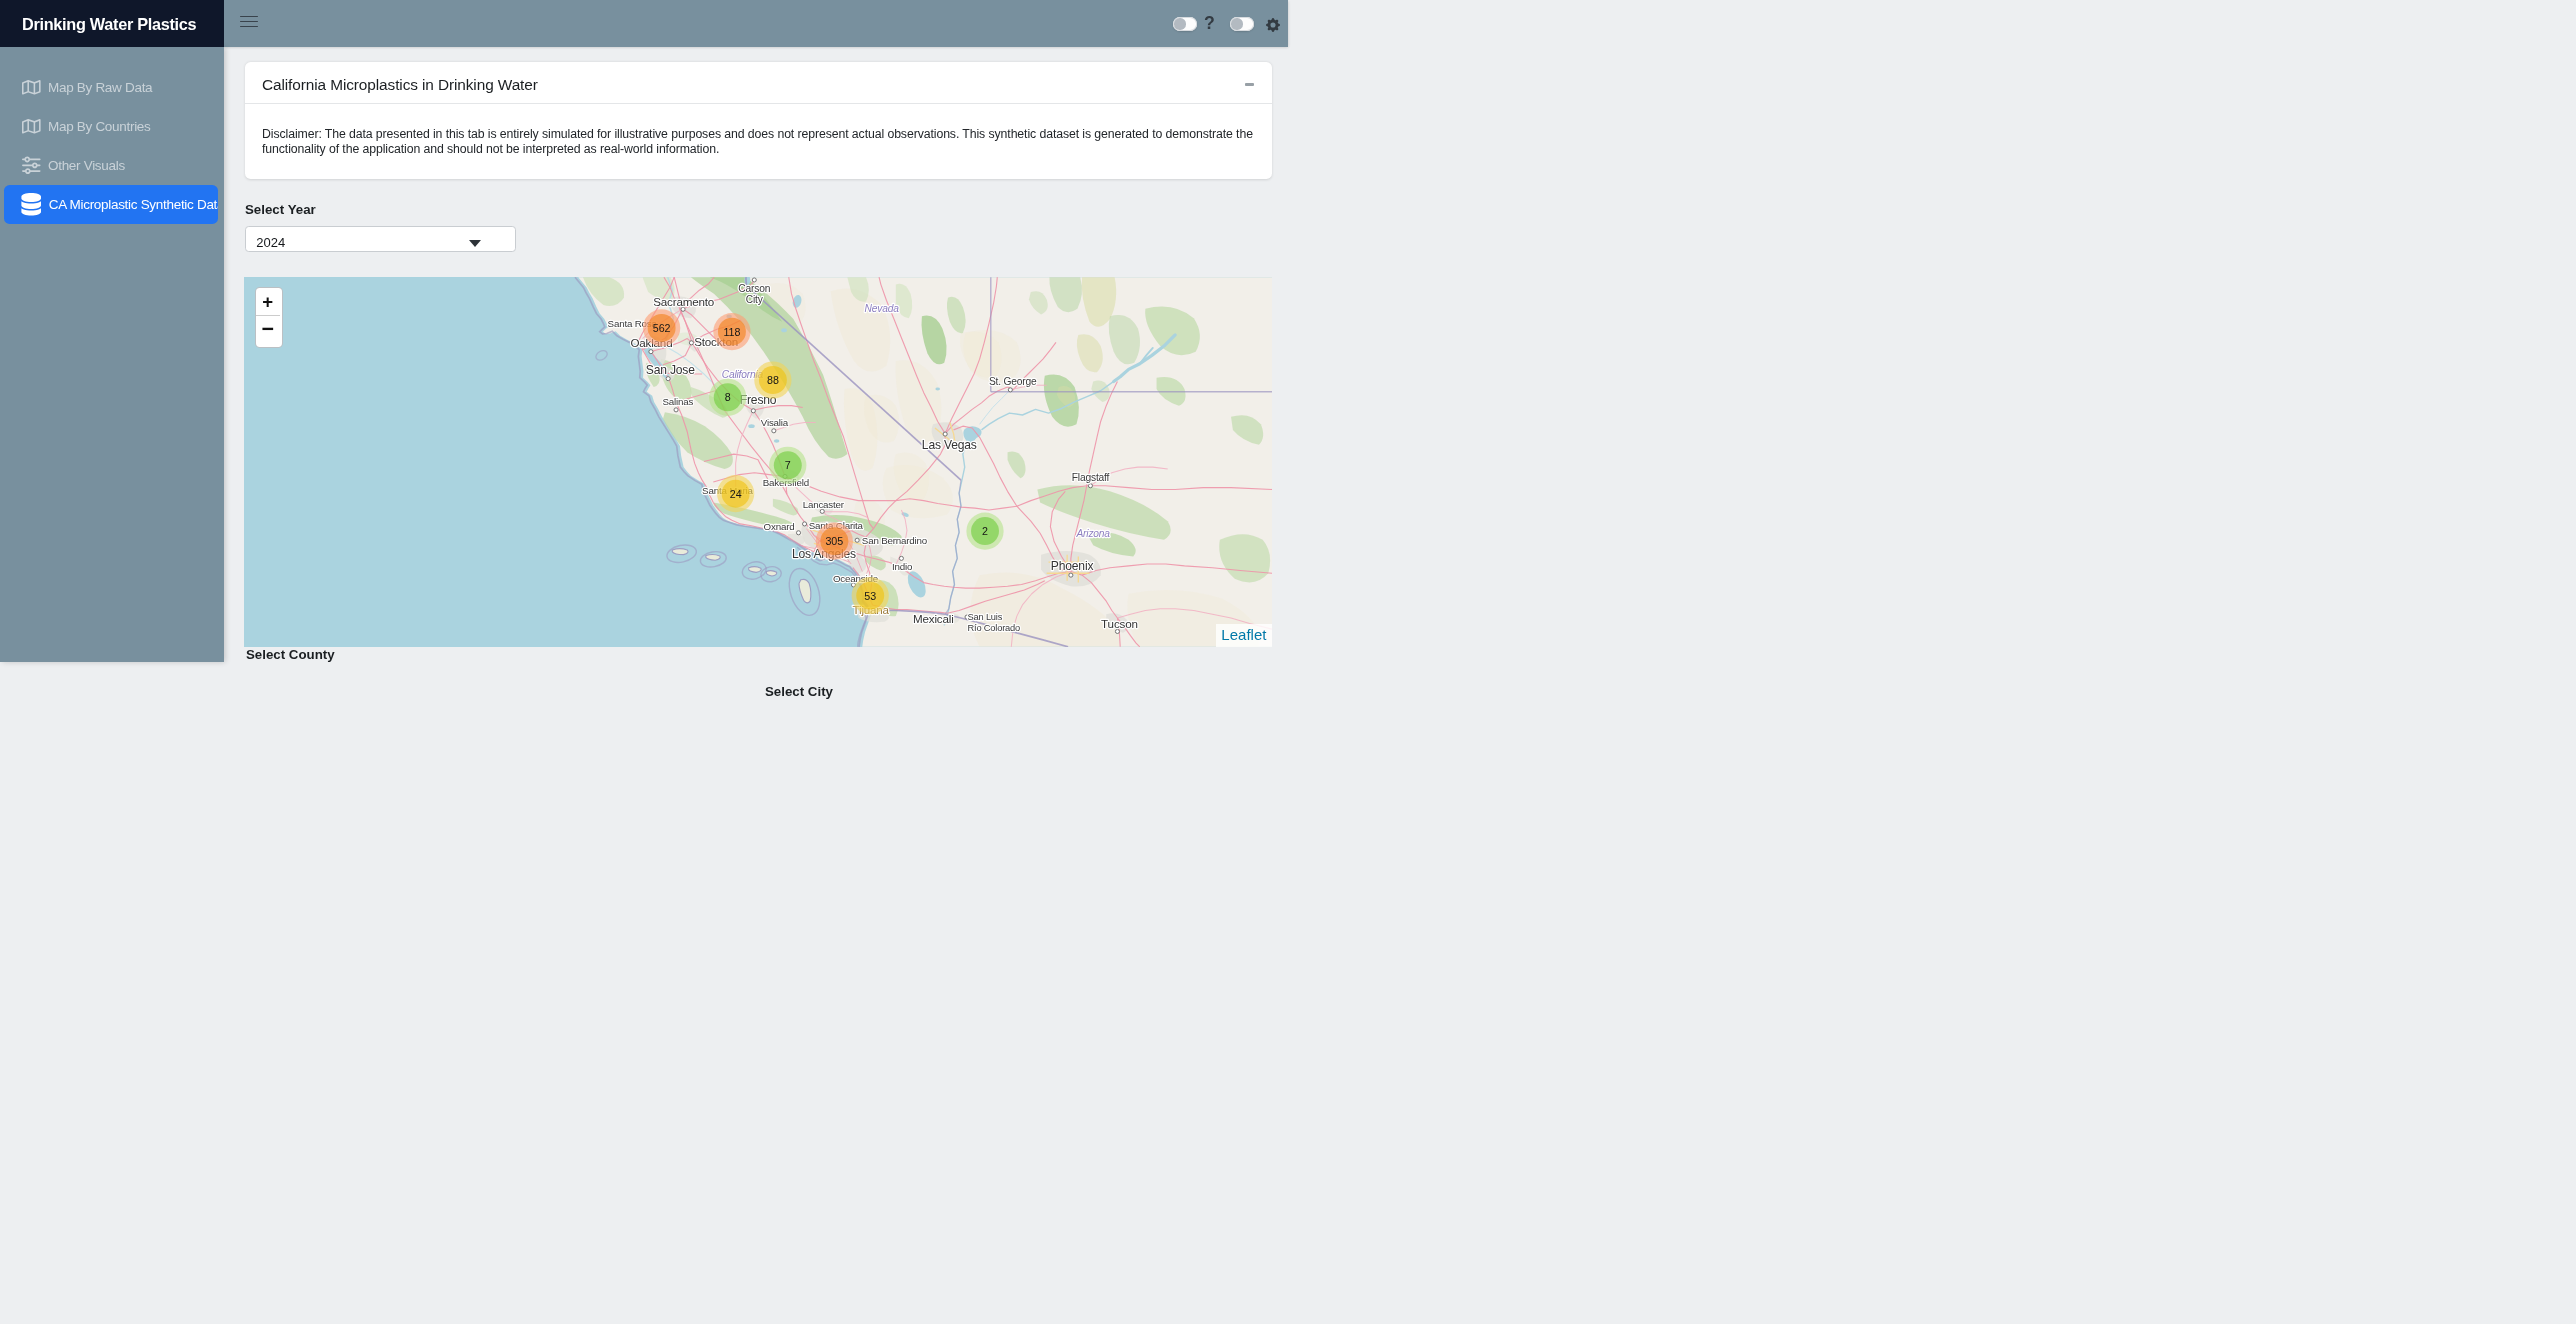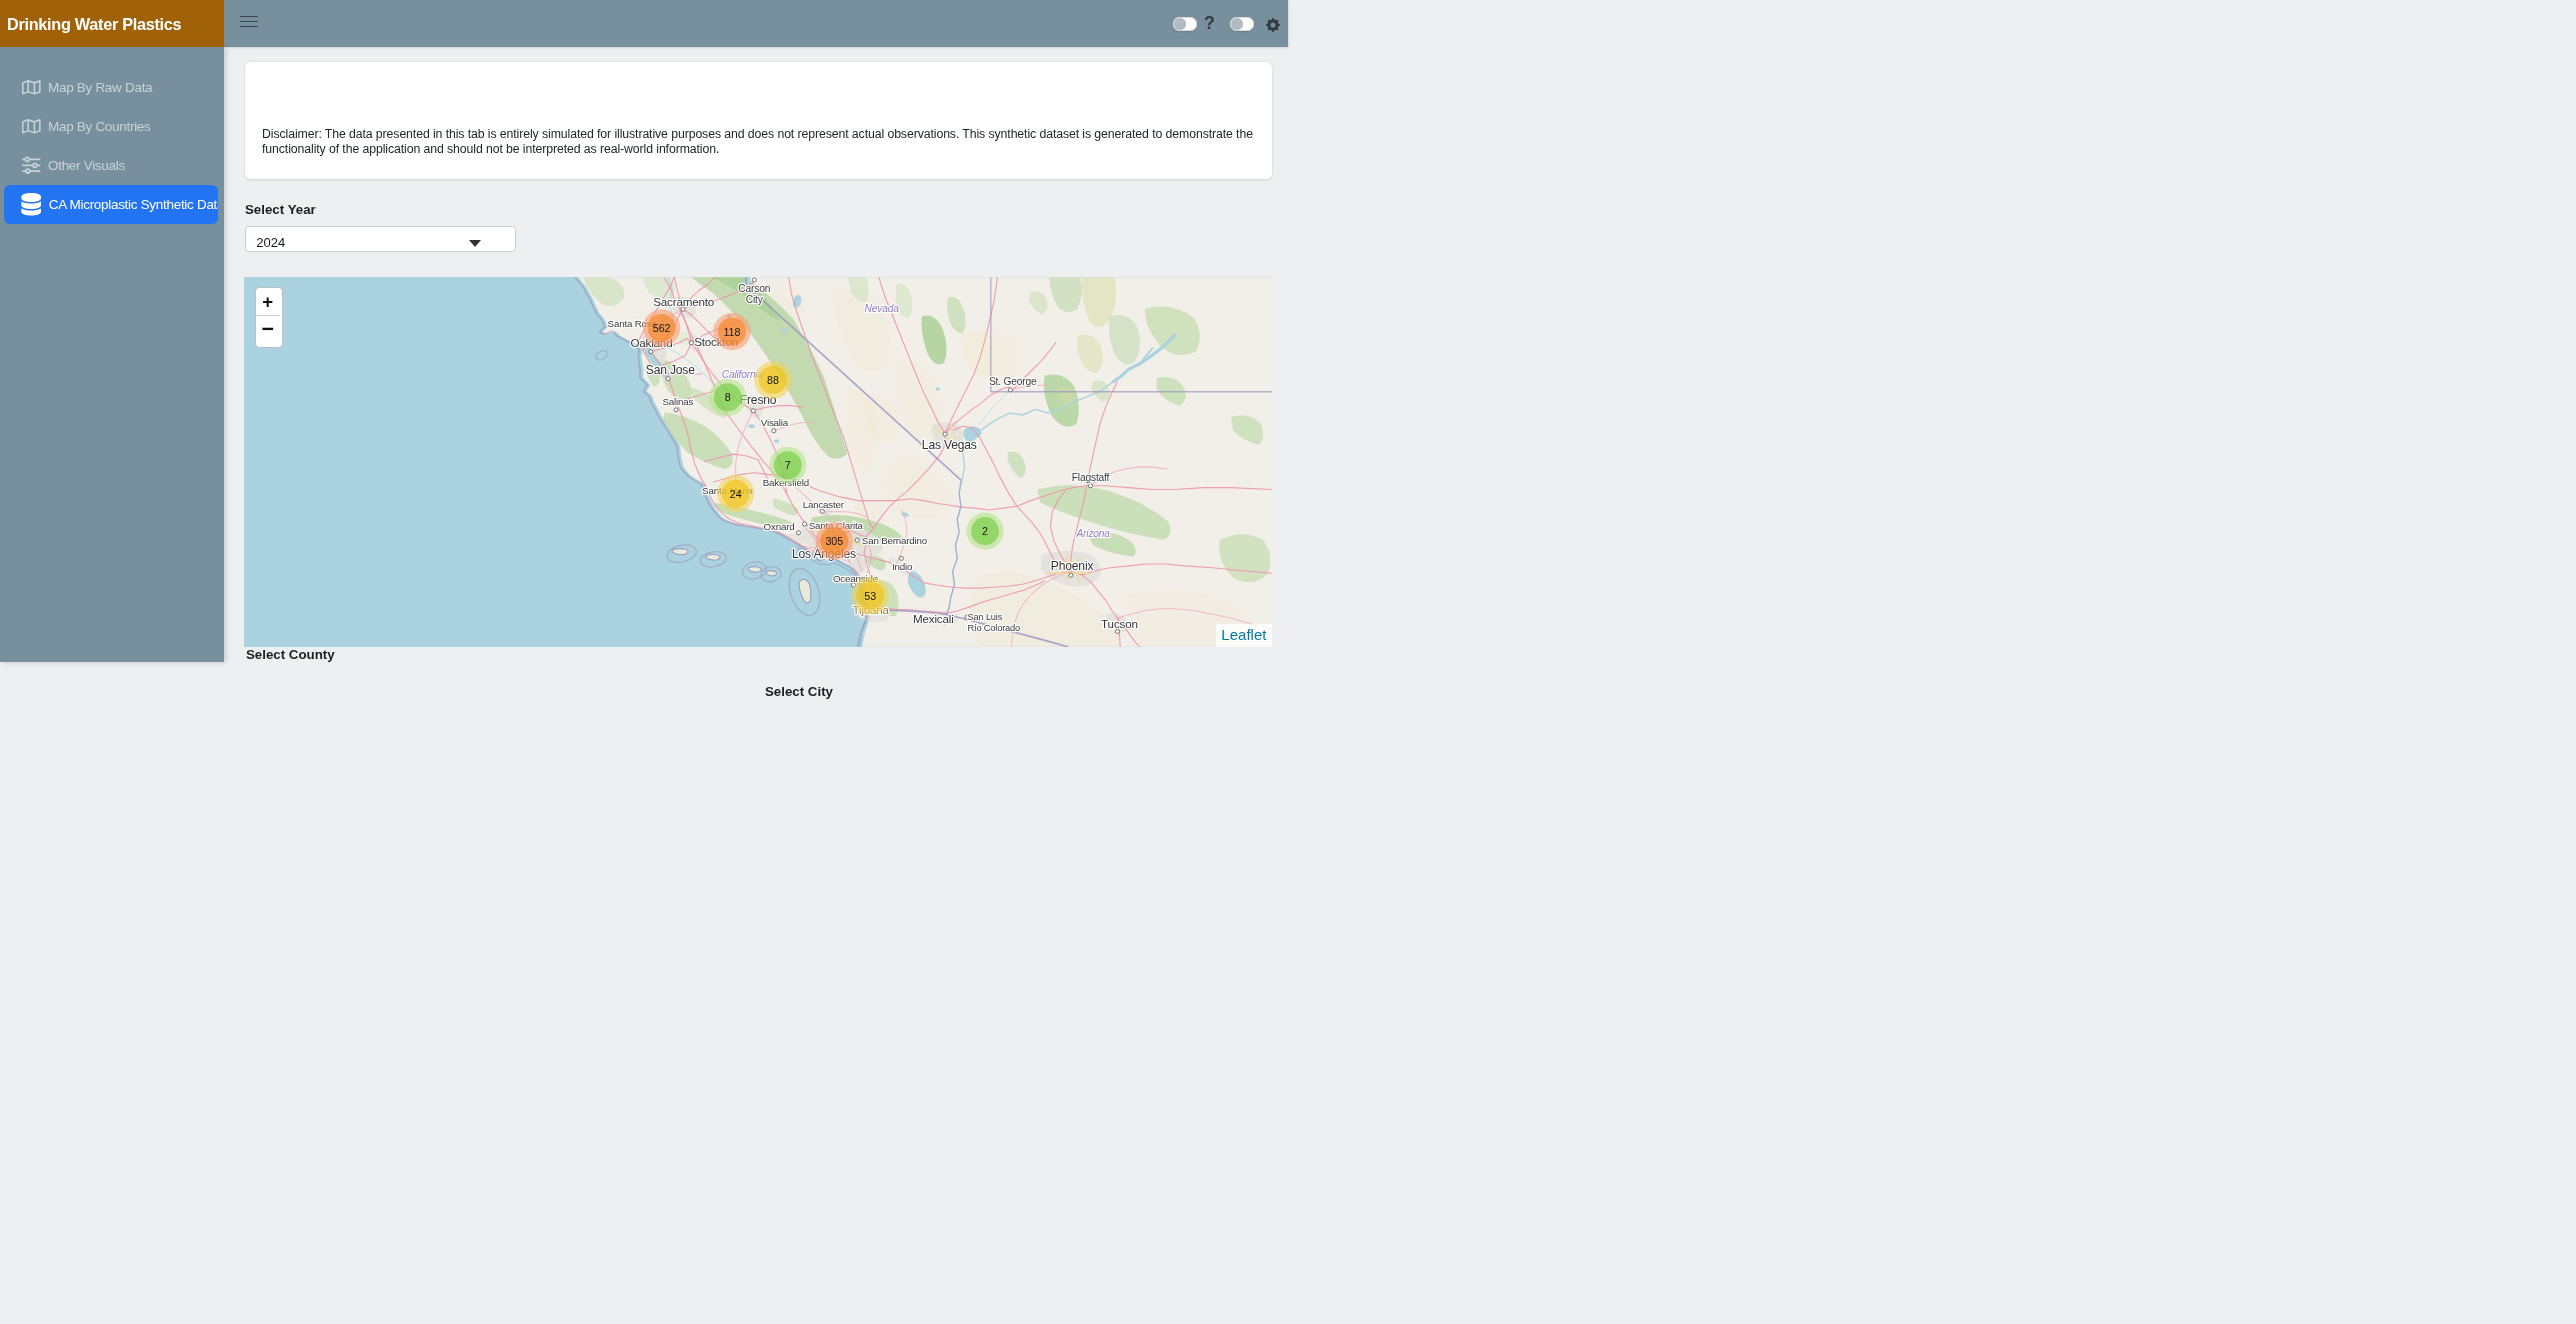--- a/index.html
+++ b/index.html
@@ -1,18 +1,18 @@
 <!DOCTYPE html>
 <html style="font-size:15px"><head>
 <meta charset="utf-8">
 <style>
   * { margin:0; padding:0; box-sizing:border-box; }
   html,body { width:1288px; height:662px; overflow:hidden; font-family:"Liberation Sans", sans-serif; background:#edeff1; }
-  .brand { position:absolute; left:0; top:0; width:224px; height:47px; background:#a16207; color:#fff;
-           font-size:16.3px; font-weight:bold; letter-spacing:-0.3px; line-height:48px; padding-left:7px; z-index:5; }
+  .brand { position:absolute; left:0; top:0; width:224px; height:47px; background:#0f172a; color:#fff;
+           font-size:16.3px; font-weight:bold; letter-spacing:-0.3px; line-height:48px; padding-left:22px; z-index:5; }
   .sidebar { position:absolute; left:0; top:47px; width:224px; height:615px; background:#78909e; z-index:4;
              box-shadow:1.9px 0 5.6px rgba(0,0,0,0.18); }
   .nav { padding-top:21px; }
   .navitem { position:relative; height:39px; display:flex; align-items:center; color:#c9d2d8; font-size:13.5px; letter-spacing:-0.3px; }
   .navitem svg { position:absolute; left:22.4px; width:18.6px; height:18.6px; }
   .navitem .txt { position:absolute; left:48px; white-space:nowrap; }
   .navitem.active { background:#2274f2; color:#fff; margin-left:3.7px; margin-right:6.5px; border-radius:5.6px; overflow:hidden; }
   .navitem.active svg { left:16px; width:22.4px; height:22.4px; }
   .navitem.active .txt { left:45px; }
   .header { position:absolute; left:224px; top:0; width:1064px; height:47px; background:#78909e; z-index:3;
@@ -89,20 +89,24 @@
   </div>
 <div class="qmark">?</div>
 <div class="switch" style="left:1230px;">
     <div class="knob"></div>
   </div>
 <svg class="gear" width="14" height="14" viewBox="0 0 16 16" fill="#333b42">
     <path d="M9.405 1.05c-.413-1.4-2.397-1.4-2.81 0l-.1.34a1.464 1.464 0 0 1-2.105.872l-.31-.17c-1.283-.698-2.686.705-1.987 1.987l.169.311c.446.82.023 1.841-.872 2.105l-.34.1c-1.4.413-1.4 2.397 0 2.81l.34.1a1.464 1.464 0 0 1 .872 2.105l-.17.31c-.698 1.283.705 2.686 1.987 1.987l.311-.169a1.464 1.464 0 0 1 2.105.872l.1.34c.413 1.4 2.397 1.4 2.81 0l.1-.34a1.464 1.464 0 0 1 2.105-.872l.31.17c1.283.698 2.686-.705 1.987-1.987l-.169-.311a1.464 1.464 0 0 1 .872-2.105l.34-.1c1.4-.413 1.4-2.397 0-2.81l-.34-.1a1.464 1.464 0 0 1-.872-2.105l.17-.31c.698-1.283-.705-2.686-1.987-1.987l-.311.169a1.464 1.464 0 0 1-2.105-.872zM8 10.93a2.929 2.929 0 1 1 0-5.86 2.929 2.929 0 1 1 0 5.858z"></path>
   </svg>
 <div class="content"></div>
 <div class="card">
+  <div class="hdr">
+      <div class="title">California Microplastics in Drinking Water</div>
+      <div class="dash"></div>
+    </div>
   <div class="body">Disclaimer: The data presented in this tab is entirely simulated for illustrative purposes and does not represent actual observations. This synthetic dataset is generated to demonstrate the functionality of the application and should not be interpreted as real-world information.</div>
 </div>
 <div class="lbl" style="left:245px; top:202px;">Select Year</div>
 <div class="select">
     <div class="val">2024</div>
     <div class="caret"></div>
   </div>
 <div class="map">
 <svg width="1028" height="370" viewBox="0 0 1104 397" style="position:absolute;left:0;top:0;">
 <rect x="0" y="0" width="1104" height="397" fill="#aad3df"></rect>

